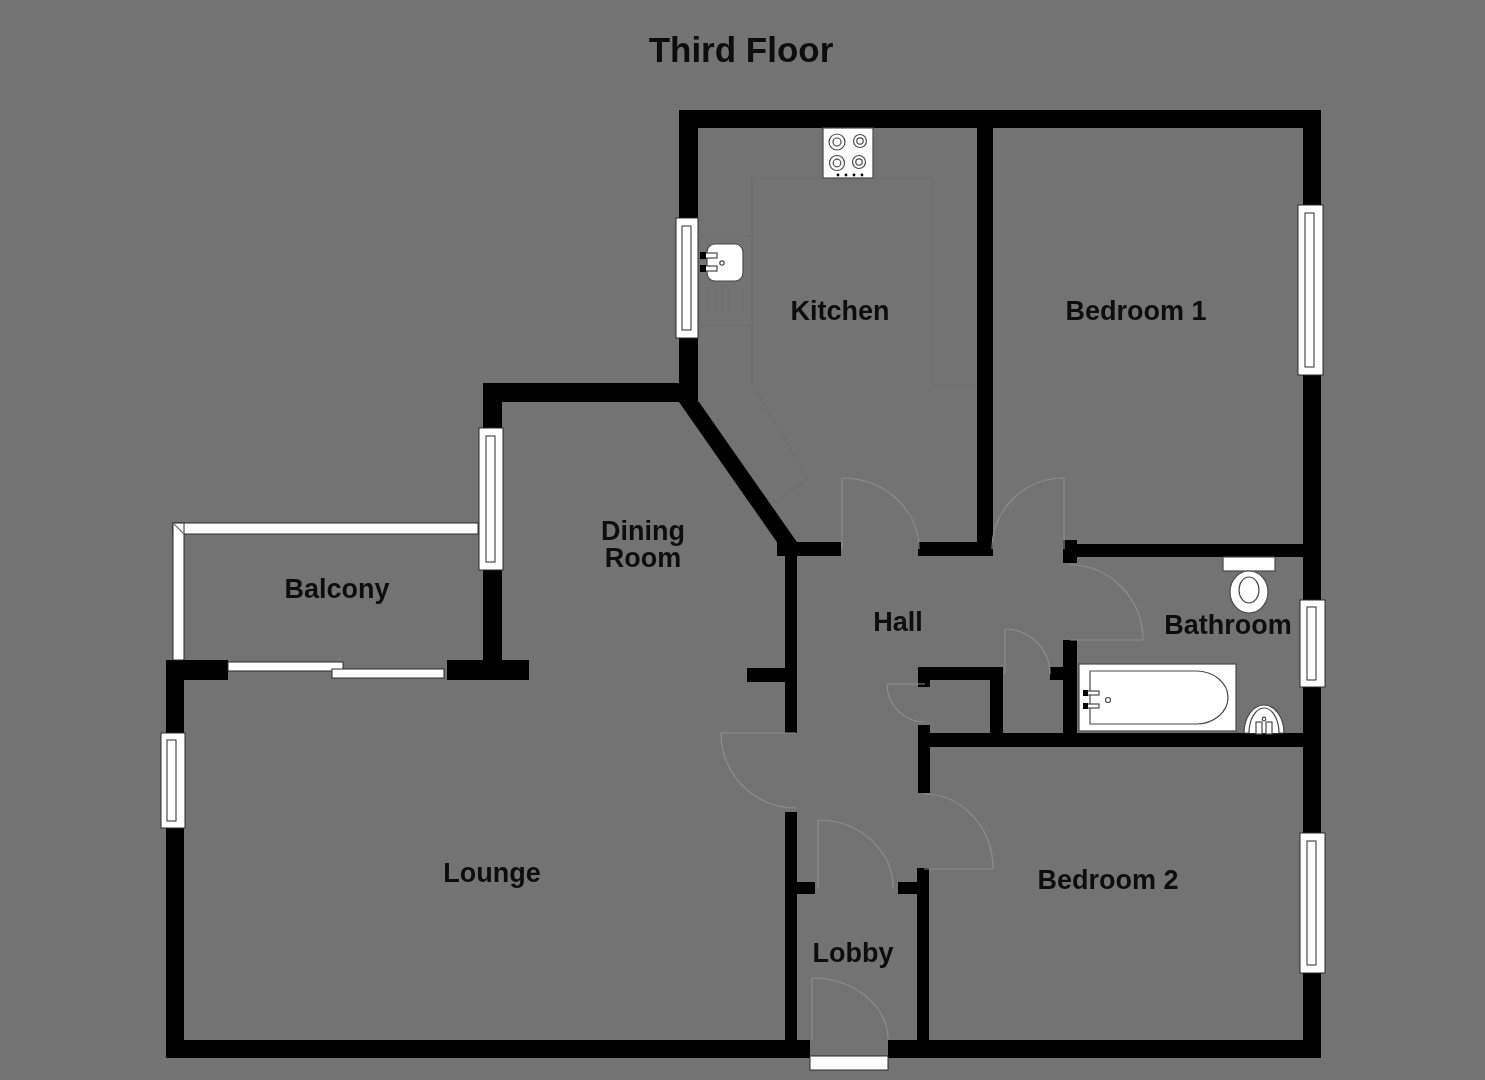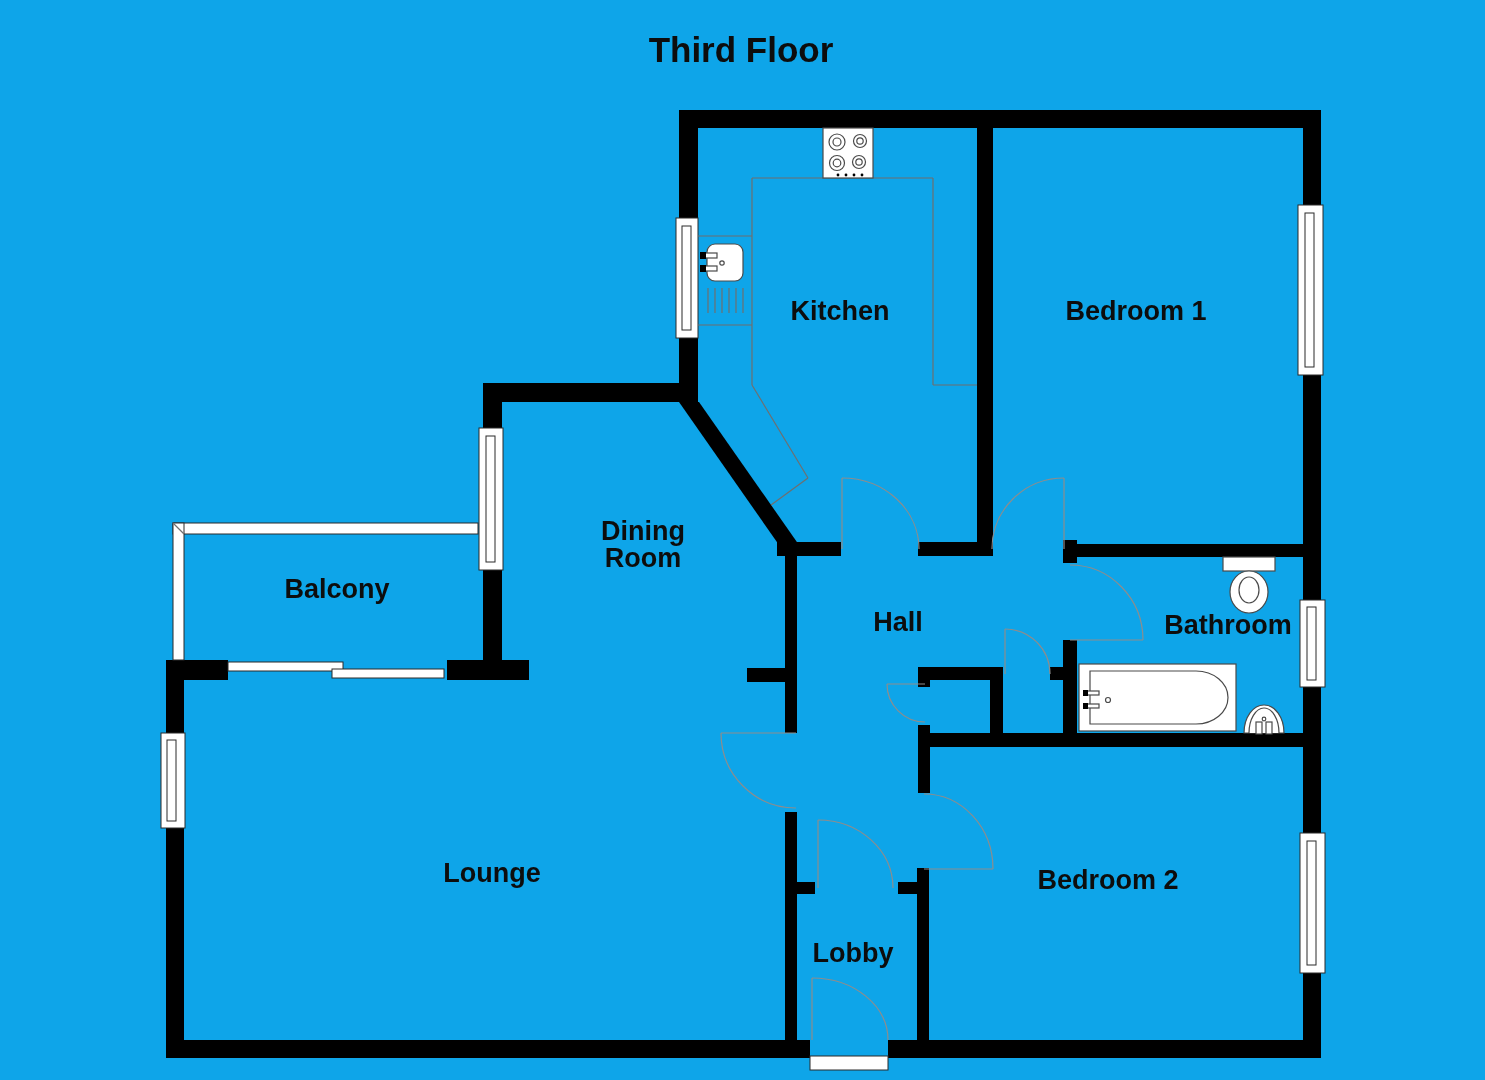--- a/index.html
+++ b/index.html
@@ -1,16 +1,16 @@
 <!DOCTYPE html>
 <html><head>
 <meta charset="utf-8">
 <style>
   html,body{margin:0;padding:0;background:#ffffff;}
-  .stage{position:relative;width:1485px;height:1080px;background:#0ea5e9;overflow:hidden;
+  .stage{position:relative;width:1485px;height:1080px;background:#737373;overflow:hidden;
          font-family:"Liberation Sans",sans-serif;}
   svg{position:absolute;left:0;top:0;}
   .wall{fill:#000000;stroke:none;}
   .win{fill:#ffffff;stroke:#2b2b2b;stroke-width:1;}
   .thin{fill:none;stroke:#6f6f6f;stroke-width:1.2;}
   .arc{fill:none;stroke:#8d8d8d;stroke-width:1.2;}
   .fix{fill:#ffffff;stroke:#4a4a4a;stroke-width:1.2;}
   .fixdark{fill:#000000;stroke:none;}
   .lbl{font:bold 27px "Liberation Sans",sans-serif;fill:#0d0d0d;text-anchor:middle;}
   .title-lbl{font:bold 35px "Liberation Sans",sans-serif;fill:#0d0d0d;text-anchor:middle;}

